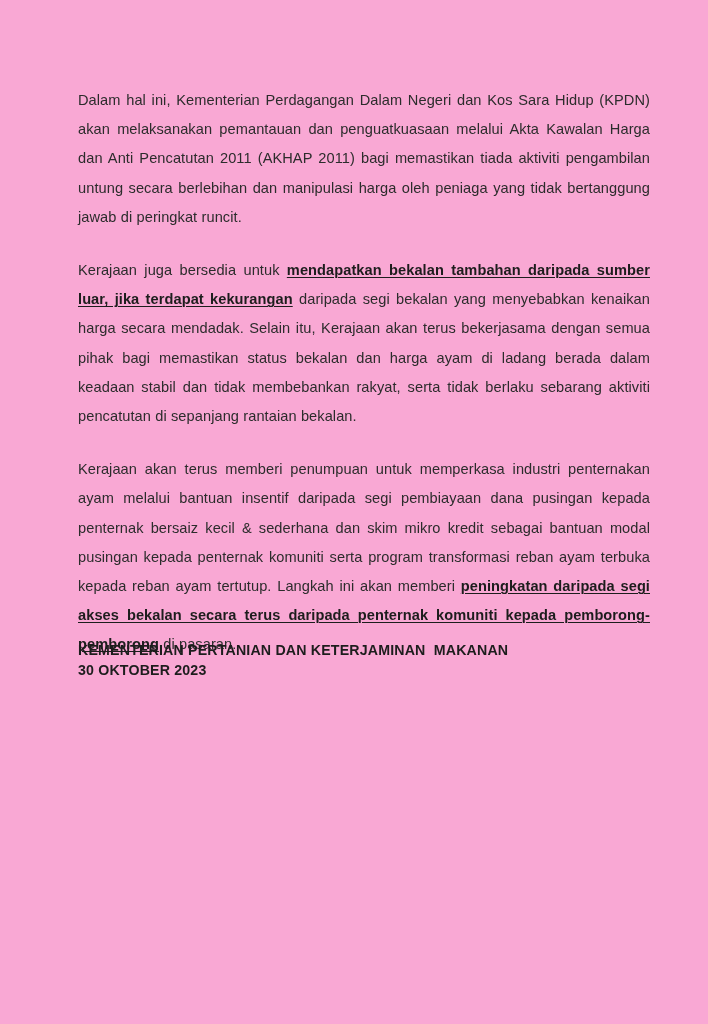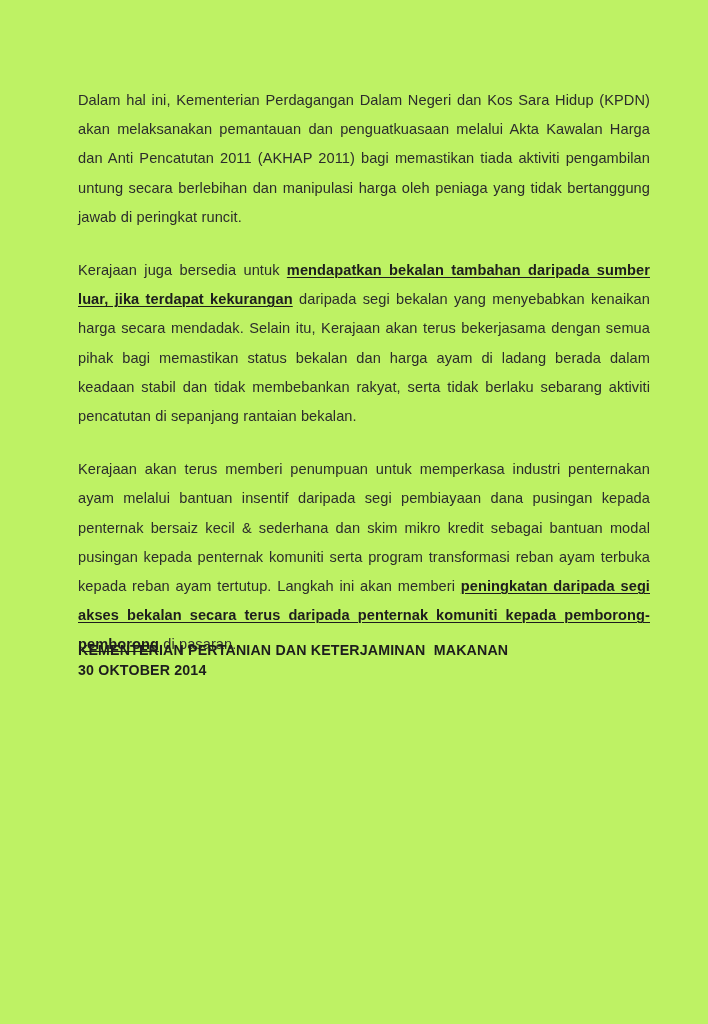--- a/index.html
+++ b/index.html
@@ -12,21 +12,21 @@
     height: 1024px;
     background: #ffffff;
     font-family: "Liberation Sans", sans-serif;
     overflow: hidden;
   }
 
   .page {
     position: relative;
     width: 708px;
     height: 1024px;
-    background: #bef264;
+    background: #f9a8d4;
     box-sizing: border-box;
   }
 
   .content {
     position: absolute;
     left: 78px;
     top: 86px;
     width: 572px;
   }
 
@@ -80,16 +80,16 @@
     <p class="para"><span>Dalam hal ini, Kementerian Perdagangan Dalam Negeri dan Kos Sara Hidup (KPDN) akan melaksanakan pemantauan dan penguatkuasaan melalui Akta Kawalan Harga dan Anti Pencatutan 2011 (AKHAP 2011) bagi memastikan tiada aktiviti pengambilan untung secara berlebihan dan manipulasi harga oleh peniaga yang tidak bertanggung jawab di peringkat runcit.</span></p>
 
     <p class="para"><span>Kerajaan juga bersedia untuk </span><span class="em">mendapatkan bekalan tambahan daripada sumber luar, jika terdapat kekurangan</span><span> daripada segi bekalan yang menyebabkan kenaikan harga secara mendadak. Selain itu, Kerajaan akan terus bekerjasama dengan semua pihak bagi memastikan status bekalan dan harga ayam di ladang berada dalam keadaan stabil dan tidak membebankan rakyat, serta tidak berlaku sebarang aktiviti pencatutan di sepanjang rantaian bekalan.</span></p>
 
     <p class="para"><span>Kerajaan akan terus memberi penumpuan untuk memperkasa industri penternakan ayam melalui bantuan insentif daripada segi pembiayaan dana pusingan kepada penternak bersaiz kecil &amp; sederhana dan skim mikro kredit sebagai bantuan modal pusingan kepada penternak komuniti serta program transformasi reban ayam terbuka kepada reban ayam tertutup. Langkah ini akan memberi </span><span class="em">peningkatan daripada segi akses bekalan secara terus daripada penternak komuniti kepada pemborong-pemborong</span><span> di pasaran.</span></p>
 
   </div>
 
   <div class="signature">
     <div class="sig-line">KEMENTERIAN PERTANIAN DAN KETERJAMINAN  MAKANAN</div>
-    <div class="sig-line">30 OKTOBER 2014</div>
+    <div class="sig-line">30 OKTOBER 2023</div>
   </div>
 
 </div>
 
 </body></html>

